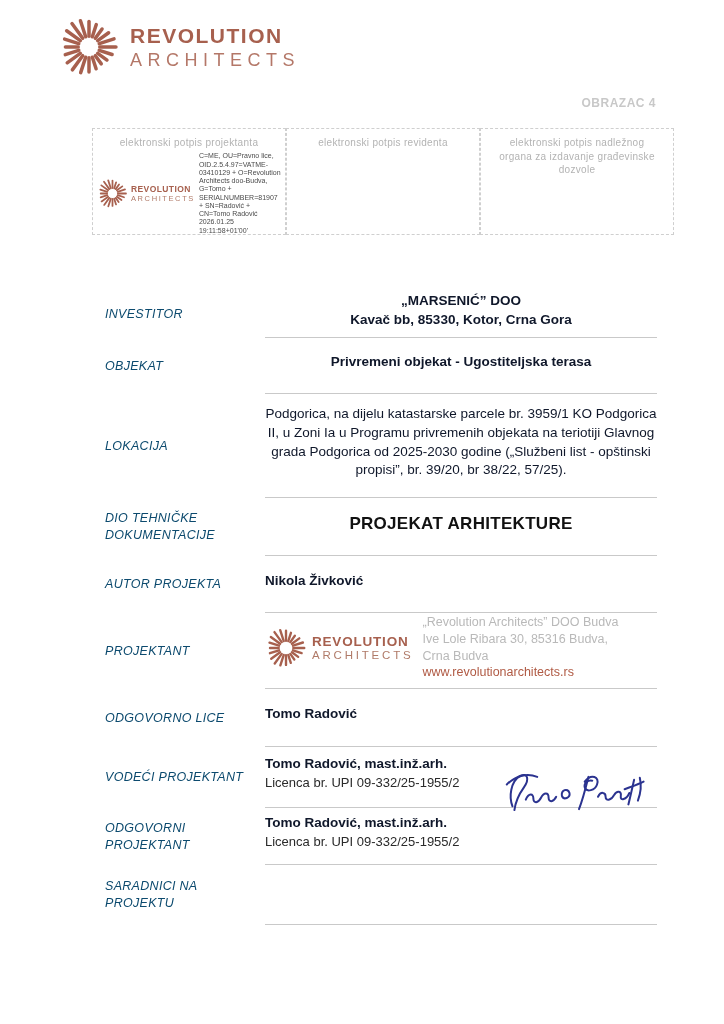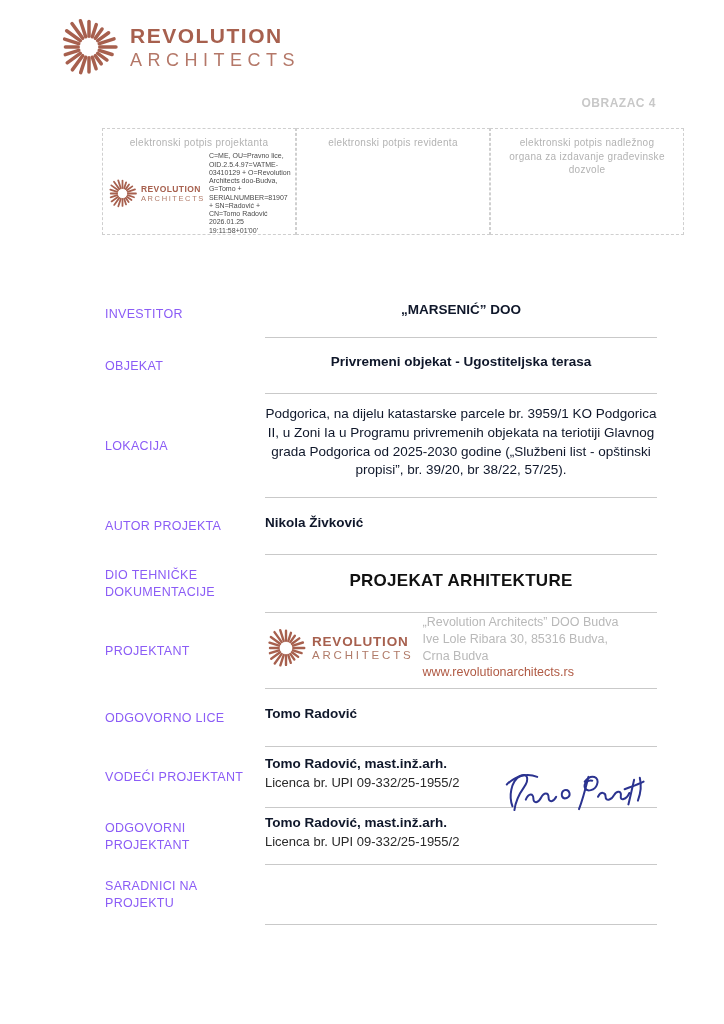--- a/index.html
+++ b/index.html
@@ -16,38 +16,38 @@
   .brand .icon { width:62px; height:62px; color:#a7604e; }
   .brand .words { display:flex; flex-direction:column; }
   .brand .w1 { font-size:21px; font-weight:bold; letter-spacing:1.5px; color:#a7604e; }
   .brand .w2 { font-size:18px; font-weight:400; letter-spacing:5.5px; color:#a7604e; opacity:.85; margin-top:2px; }
 
   
   .obrazac { position:absolute; left:480px; top:96px; width:176px; text-align:right;
              font-size:12px; font-weight:bold; color:#c8c8c8; letter-spacing:.5px; }
 
   
-  .sigrow { position:absolute; left:102px; top:128px; width:582px; height:107px; display:flex; gap:0; }
+  .sigrow { position:absolute; left:92px; top:128px; width:582px; height:107px; display:flex; gap:0; }
   .sigbox { flex:1 1 0; border:1px dashed #cfcfcf; position:relative; }
   .sigbox .title { margin-top:7px; padding:0 12px; text-align:center;
                    font-size:10px; color:#b3b3b3; letter-spacing:.3px; line-height:1.35; }
   .stamp { position:absolute; left:4px; right:3px; top:28px; bottom:4px;
            display:flex; align-items:center; gap:4px; }
   .minibrand { display:flex; align-items:center; gap:3px; flex:0 0 auto; }
   .minibrand .icon { width:31px; height:31px; color:#a7604e; }
   .minibrand .w1 { font-size:8.5px; font-weight:bold; letter-spacing:.4px; color:#a7604e; }
   .minibrand .w2 { font-size:7.5px; letter-spacing:1.6px; color:#b07a68; }
   .certtext { flex:1 1 auto; font-size:7px; line-height:1.18; color:#4a4a4a; text-align:left; }
   .certtext .ts { display:block; }
 
   
   .table { position:absolute; left:105px; top:290px; width:552px; }
   .row { display:grid; grid-template-columns:160px 392px; }
-  .row .label { font-size:12.5px; color:#8b5cf6; letter-spacing:.3px; line-height:1.35;
-                align-self:center; padding-right:8px; }
+  .row .label { font-size:12.5px; color:#0c4a6e; letter-spacing:.3px; line-height:1.35;
+                align-self:center; padding-right:8px;font-style:italic; }
   .row .value { border-bottom:1px solid #c9c9c9; display:flex; flex-direction:column;
                 justify-content:center; padding-bottom:6px; position:relative; }
   .center { text-align:center; }
   .b { font-weight:bold; }
   .v-text { font-size:13.5px; line-height:1.4; color:#0f172a; }
   .v-big { font-size:17px; font-weight:bold; letter-spacing:.3px; color:#111; }
   .v-sub { font-size:13px; color:#2a2a2a; line-height:1.4; }
   .gray { color:#b9b9b9; }
   .link { color:#b05a44; text-decoration:none; font-size:12.5px; }
 
@@ -142,48 +142,49 @@
       <div class="title">elektronski potpis nadležnog organa za izdavanje građevinske dozvole</div>
     </div>
   </div>
 
   <div class="table">
 
     <div class="row r1">
       <div class="label">INVESTITOR</div>
       <div class="value center">
         <span class="v-text b">„MARSENIĆ” DOO</span>
+        <span class="v-text b">Kavač bb, 85330, Kotor, Crna Gora</span>
       </div>
     </div>
 
     <div class="row r2">
       <div class="label">OBJEKAT</div>
       <div class="value center">
         <span class="v-text b">Privremeni objekat - Ugostiteljska terasa</span>
       </div>
     </div>
 
     <div class="row r3">
       <div class="label">LOKACIJA</div>
       <div class="value center">
         <span class="v-text">Podgorica, na dijelu katastarske parcele br. 3959/1 KO Podgorica II, u Zoni Ia u Programu privremenih objekata na teriotiji Glavnog grada Podgorica od 2025-2030 godine („Službeni list - opštinski propisi”, br. 39/20, br 38/22, 57/25).</span>
       </div>
     </div>
 
+    <div class="row r4">
+      <div class="label">DIO TEHNIČKE DOKUMENTACIJE</div>
+      <div class="value center">
+        <span class="v-big">PROJEKAT ARHITEKTURE</span>
+      </div>
+    </div>
+
     <div class="row r5">
       <div class="label">AUTOR PROJEKTA</div>
       <div class="value">
         <span class="v-text b">Nikola Živković</span>
-      </div>
-    </div>
-
-    <div class="row r4">
-      <div class="label">DIO TEHNIČKE DOKUMENTACIJE</div>
-      <div class="value center">
-        <span class="v-big">PROJEKAT ARHITEKTURE</span>
       </div>
     </div>
 
     <div class="row r6">
       <div class="label">PROJEKTANT</div>
       <div class="value">
         <div class="firm">
           <div class="firmlogo">
             <svg class="icon">
                 <use href="#sunburst"></use>

